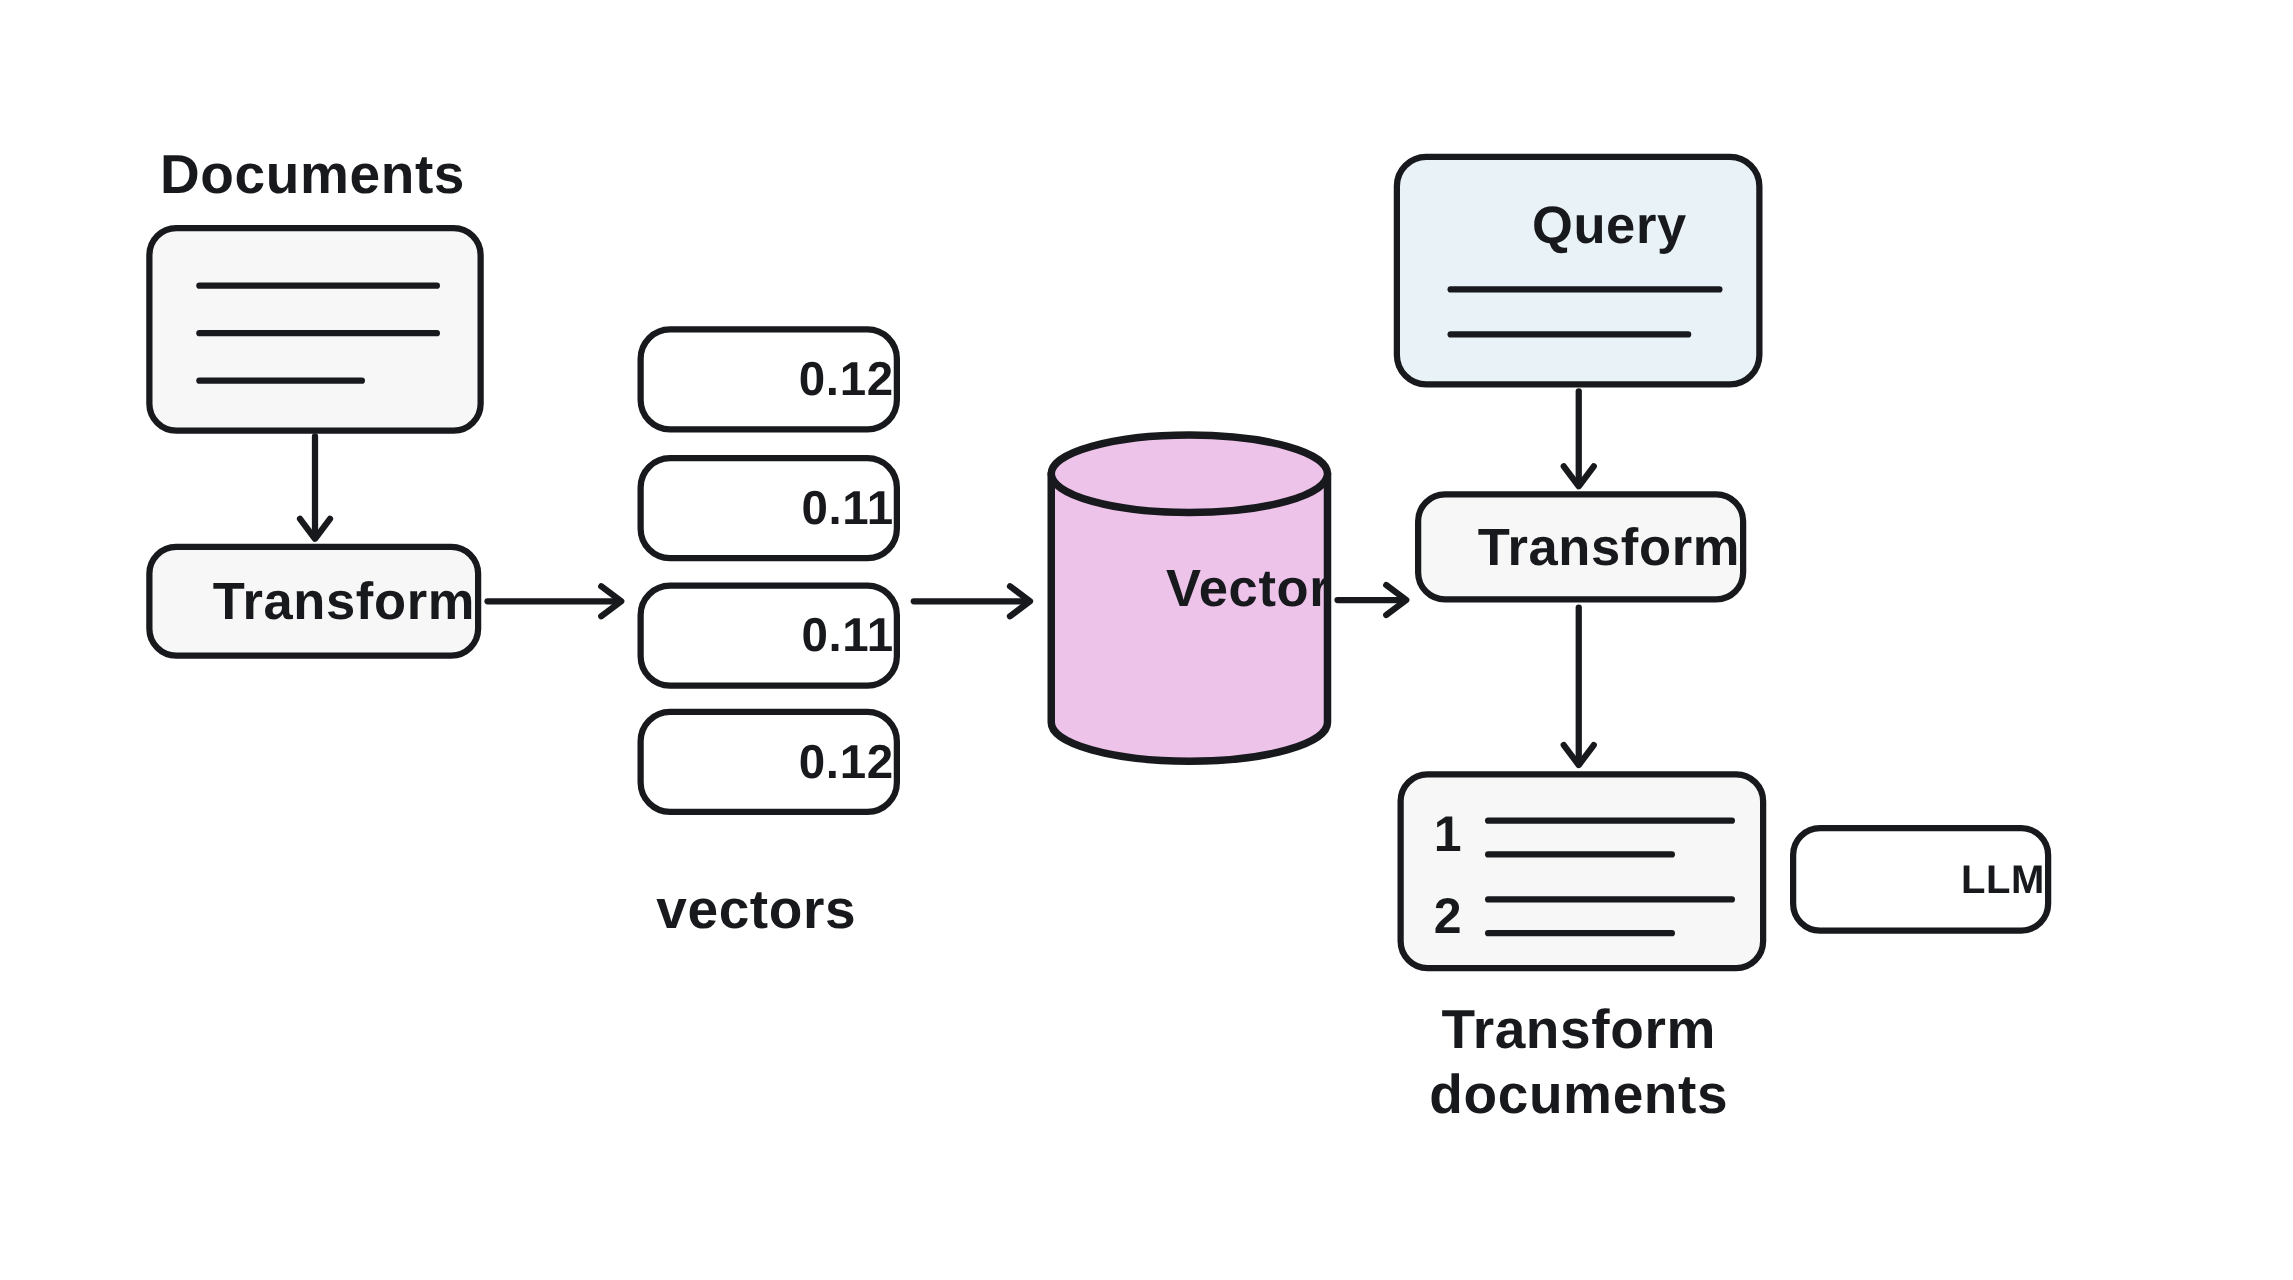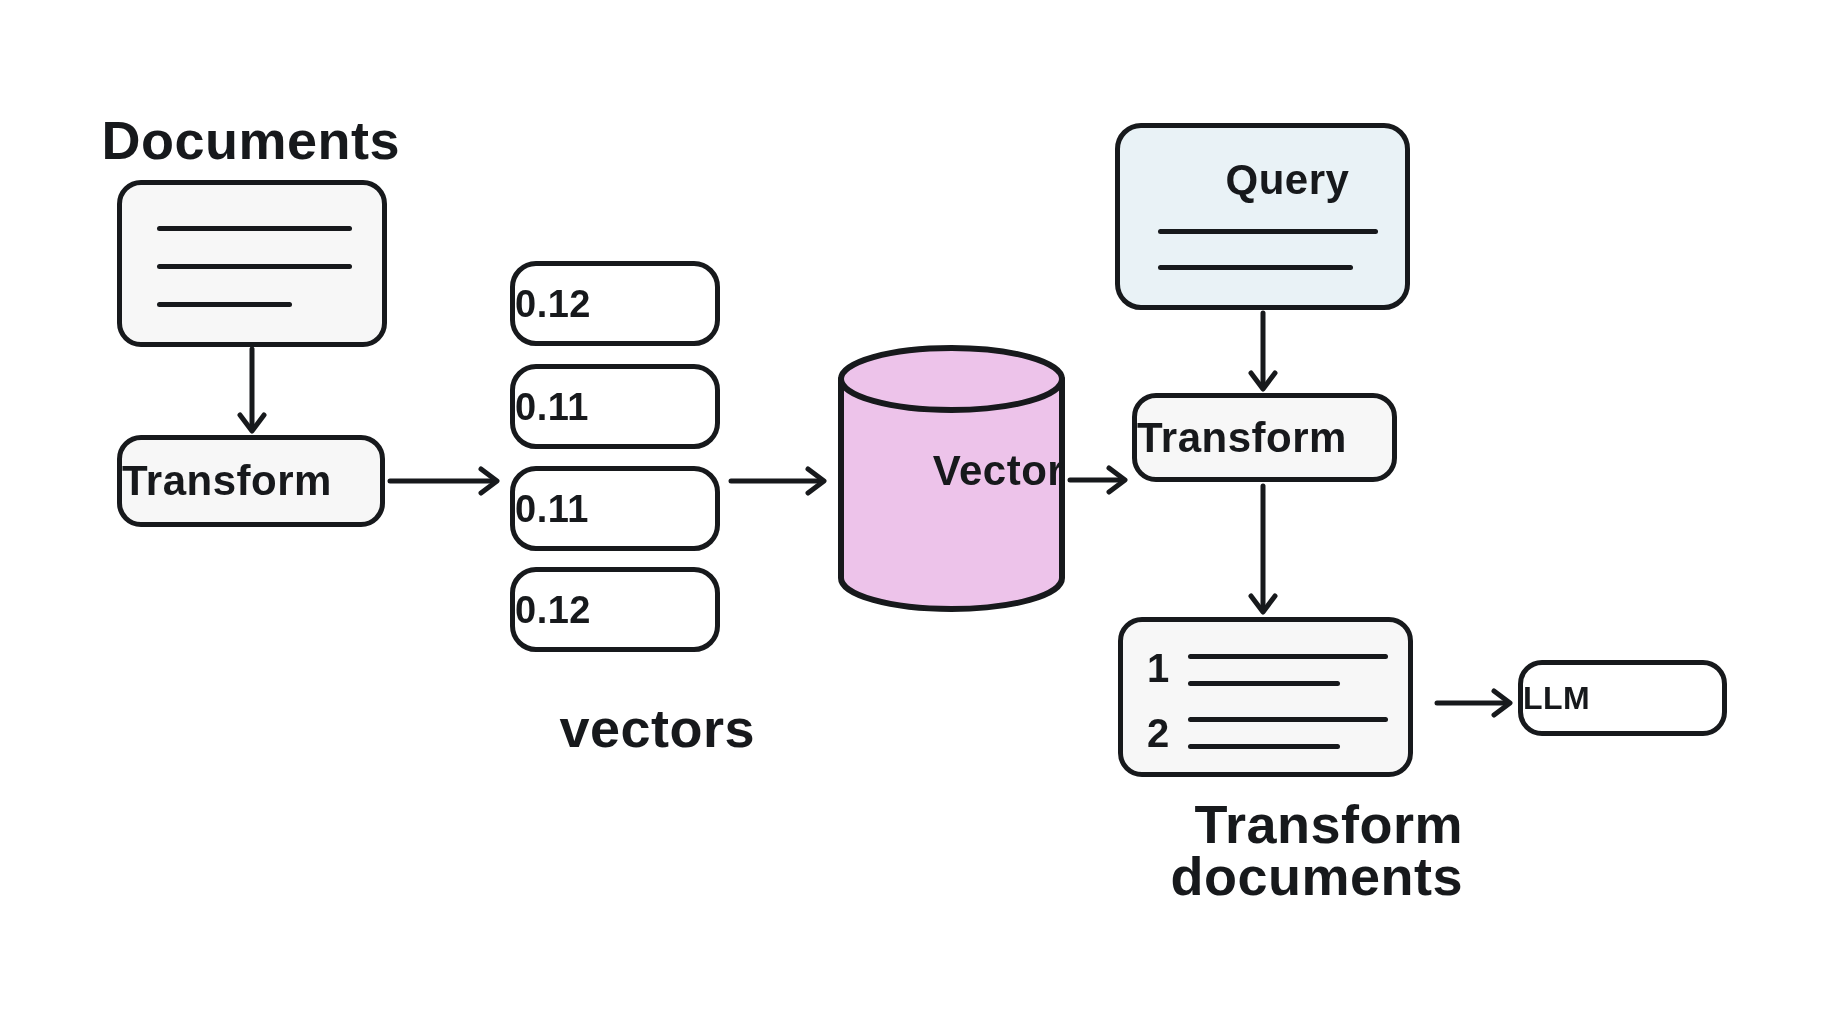--- a/index.html
+++ b/index.html
@@ -26,39 +26,39 @@
     pointer-events: none;
   }
   .box {
     position: absolute;
     box-sizing: border-box;
     border: 5px solid #17191c;
     border-radius: 24px;
     background: #f7f7f7;
     display: flex;
     align-items: center;
-    justify-content: flex-start;
+    justify-content: flex-end;
   }
   .box.white { background: #ffffff; }
   .box.blue  { background: #e9f2f6; }
   .box.vec   { border-radius: 26px; }
   .box-label {
     font-weight: 700;
     font-size: 42px;
     line-height: 1;
     letter-spacing: 0.5px;
   }
   .vec .box-label { font-size: 38px; }
   .llm-label { font-weight: 700; font-size: 32px; letter-spacing: 0.5px; }
   .free-label {
     position: absolute;
     font-weight: 700;
-    font-size: 54px;
+    font-size: 44px;
     line-height: 50px;
-    text-align: right;
+    text-align: center;
     letter-spacing: 0.5px;
   }
   .doc-line {
     position: absolute;
     height: 5px;
     border-radius: 3px;
     background: #17191c;
   }
   .row-num {
     position: absolute;
@@ -193,17 +193,17 @@
     <span class="row-num" style="left:24px; top:91px;">2</span>
     <div class="doc-line" style="left:65px; top:95px; width:200px;"></div>
     <div class="doc-line" style="left:65px; top:122px; width:152px;"></div>
   </div>
 
   <div class="free-label" style="left:1063px; top:798px; width:400px; line-height:52px;">
     <div>Transform</div>
     <div>documents</div>
   </div>
 
-  <div class="box white" style="left:1518px; top:660px; width:209px; height:76px;">
+  <div class="box white" style="left:1432px; top:660px; width:209px; height:87px;">
     <span class="llm-label">LLM</span>
   </div>
 
 </div>
 
 </body></html>

